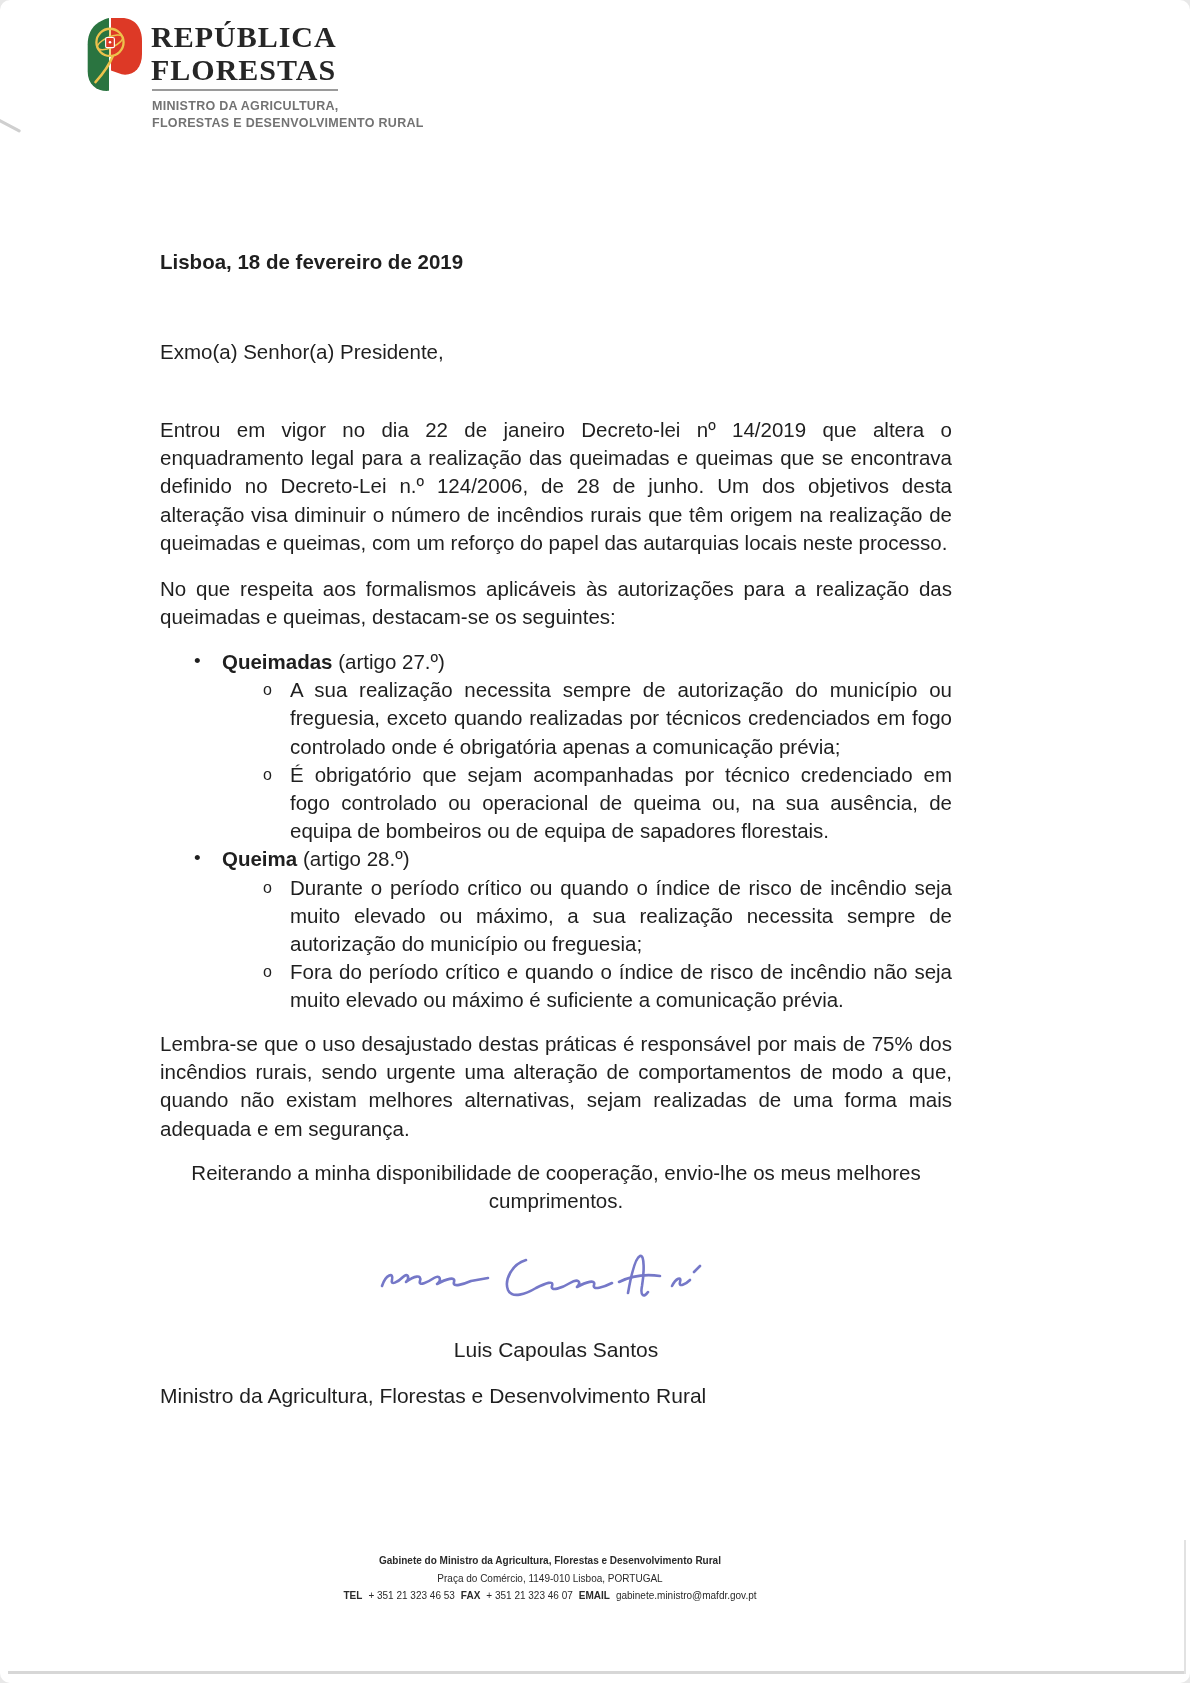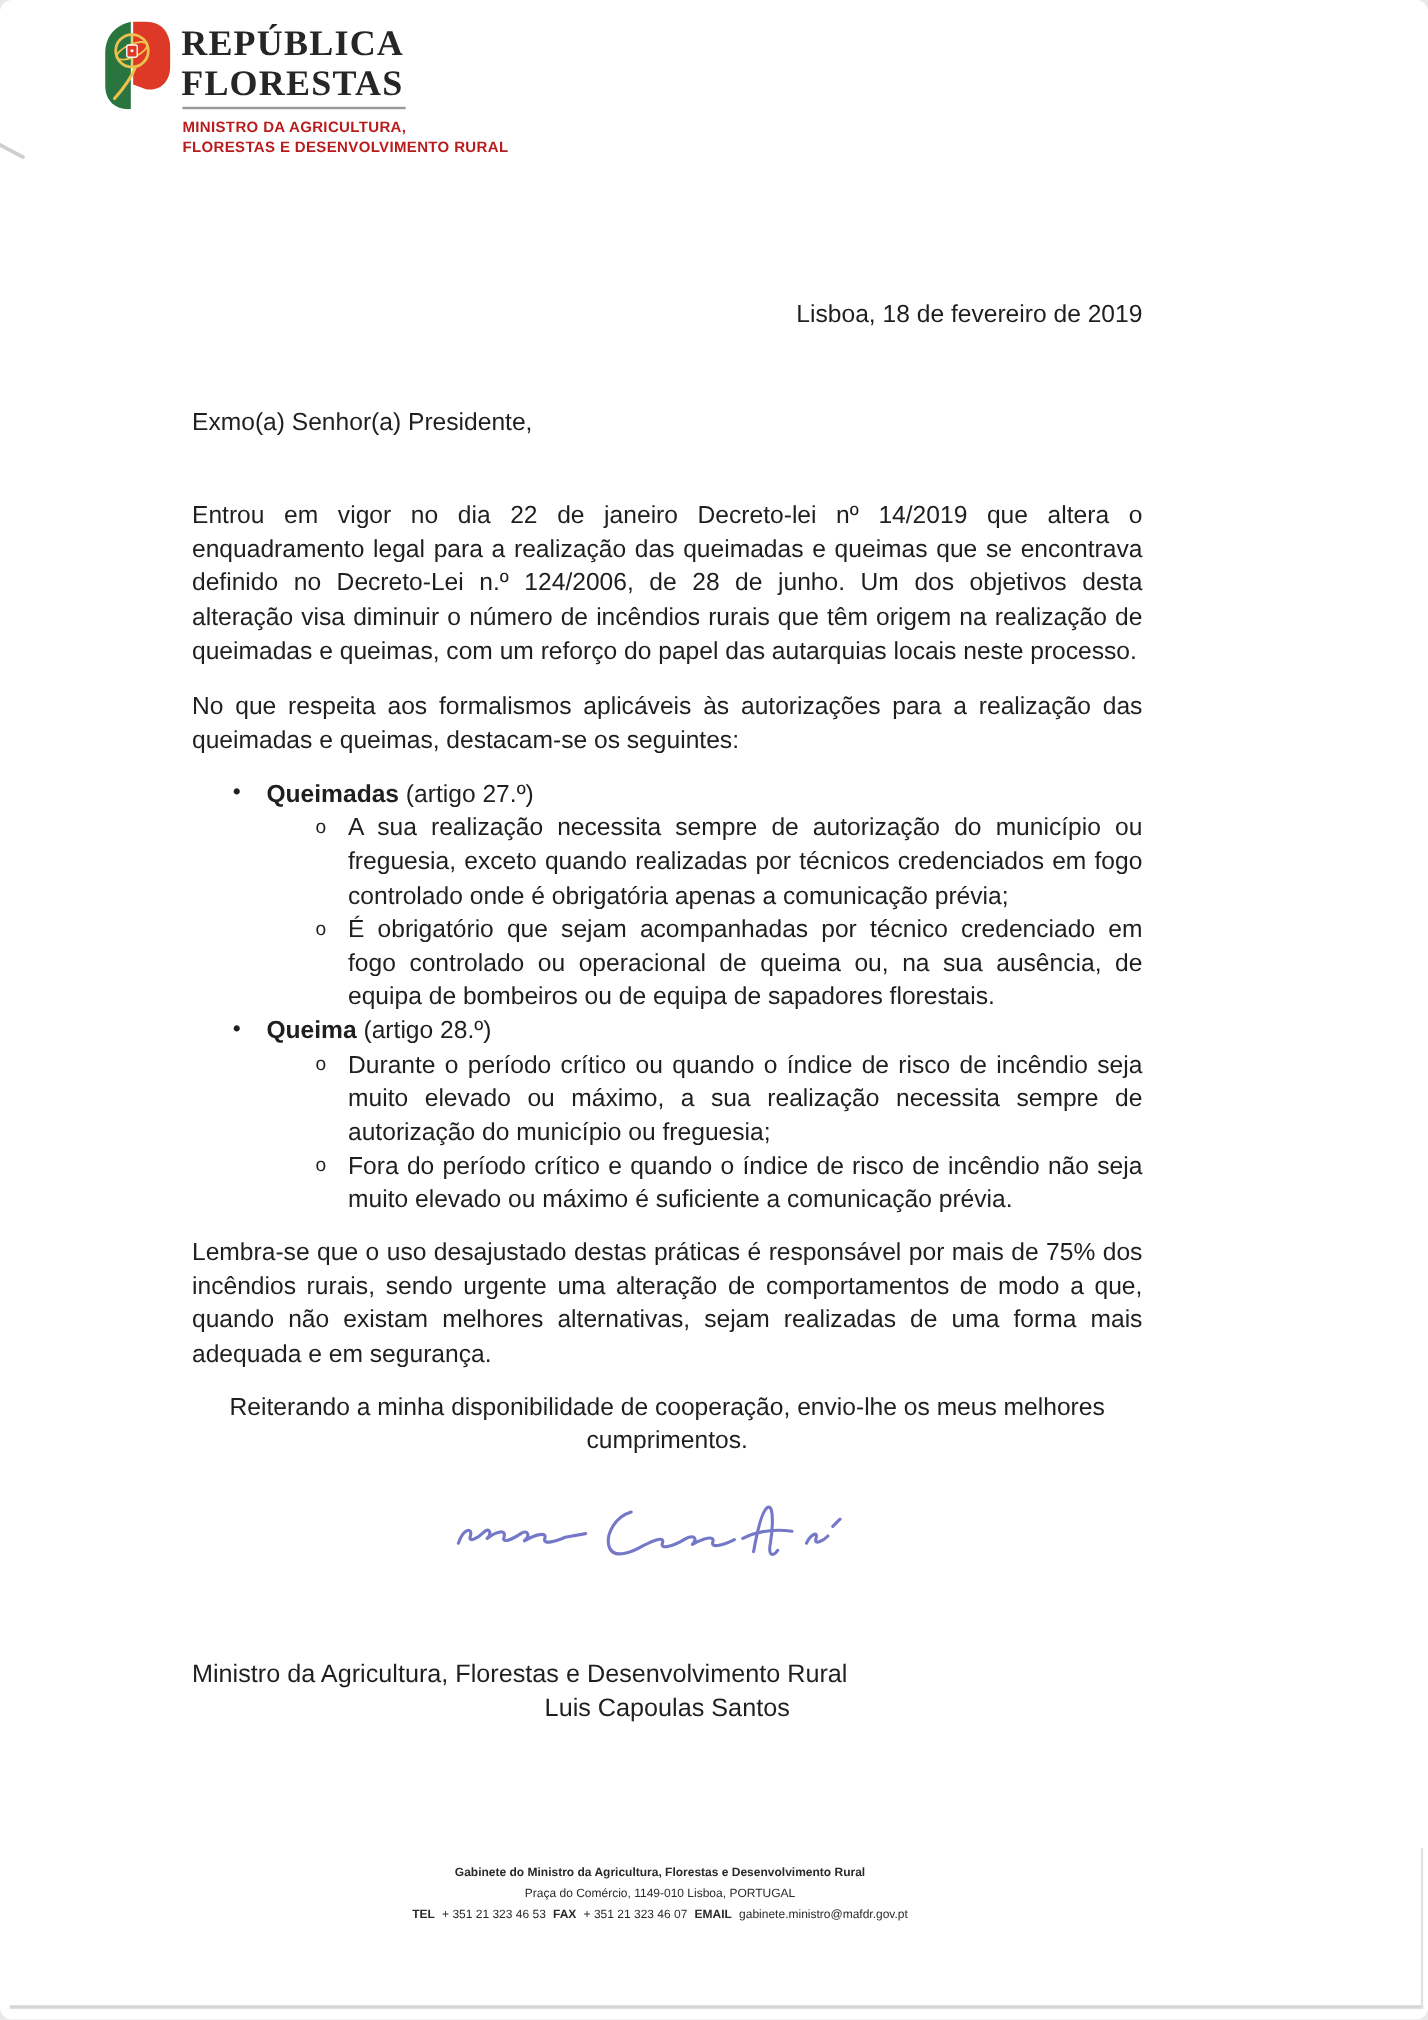--- a/index.html
+++ b/index.html
@@ -12,43 +12,43 @@
   .logo { position:absolute; left:78px; top:14px; width:64px; height:80px; }
   .brand {
     position:absolute; left:151px; top:20px;
     font-family:"Liberation Serif", serif; font-weight:bold;
     font-size:30px; line-height:33px; letter-spacing:1px; color:#262626;
   }
   .brand-rule { position:absolute; left:152px; top:89px; width:186px; height:2px; background:#9a9a9a; }
   .ministry {
     position:absolute; left:152px; top:98px;
     font-weight:bold; font-size:12.5px; line-height:16.5px;
-    letter-spacing:0.3px; color:#b91c1c;
+    letter-spacing:0.3px; color:#737373;
   }
   
   .artifact-tl { position:absolute; left:-4px; top:124px; width:26px; height:3px; background:#cfcfcf; transform:rotate(28deg); border-radius:2px; }
   .artifact-bottom { position:absolute; left:8px; top:1671px; width:1178px; height:3px; background:#d7d7d7; }
   .artifact-right { position:absolute; left:1184px; top:1540px; width:2px; height:134px; background:#e2e2e2; }
   
   .blk { position:absolute; left:160px; width:792px; font-size:20.5px; line-height:28.2px; }
-  .dateline { top:248px; text-align:right; }
+  .dateline { top:248px; text-align:left;font-weight:bold; }
   .salutation { top:338px; }
   .p1 { top:416px; text-align:justify; }
   .p2 { top:575px; text-align:justify; }
   .list { top:648px; }
   .p3 { top:1030px; text-align:justify; }
   .closing { top:1159px;text-align:center; }
   .li1 { position:relative; padding-left:62px; }
   .m1 { position:absolute; left:34px; top:-1px; font-size:19px; }
   .li1-head .b { font-weight:bold; }
   .li2 { position:relative; padding-left:68px; text-align:justify; }
   .m2 { position:absolute; left:41px; top:0; font-size:16px; }
   
   .sig-block { position:absolute; left:160px; top:1246px; width:792px; text-align:center; }
-  .sig-name { position:absolute; left:160px; top:1412px; width:792px; text-align:center; font-size:21px; }
+  .sig-name { position:absolute; left:160px; top:1338px; width:792px; text-align:center; font-size:21px; }
   .sig-title { position:absolute; left:160px; top:1384px; width:792px; font-size:21px; }
   
   .footer { position:absolute; left:0; top:1552px; width:1100px; text-align:center; font-size:10px; line-height:17.5px; color:#2a2a2a; }
   .footer .bold { font-weight:bold; }
   .footer .gap { margin-right:6px; }
   .footer-line { white-space:nowrap; }
 </style>
 </head>
 <body>
 

